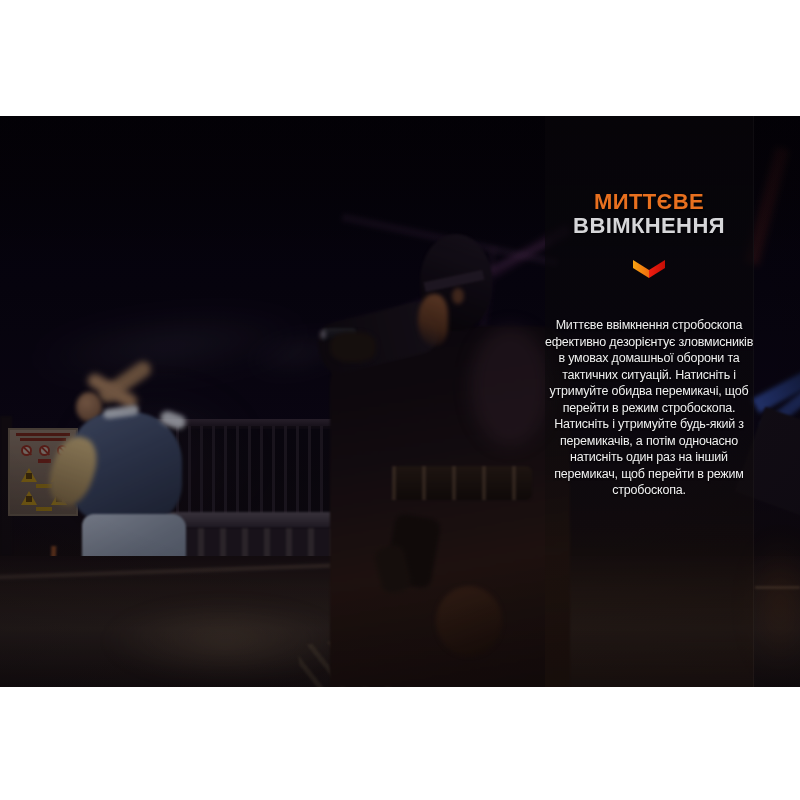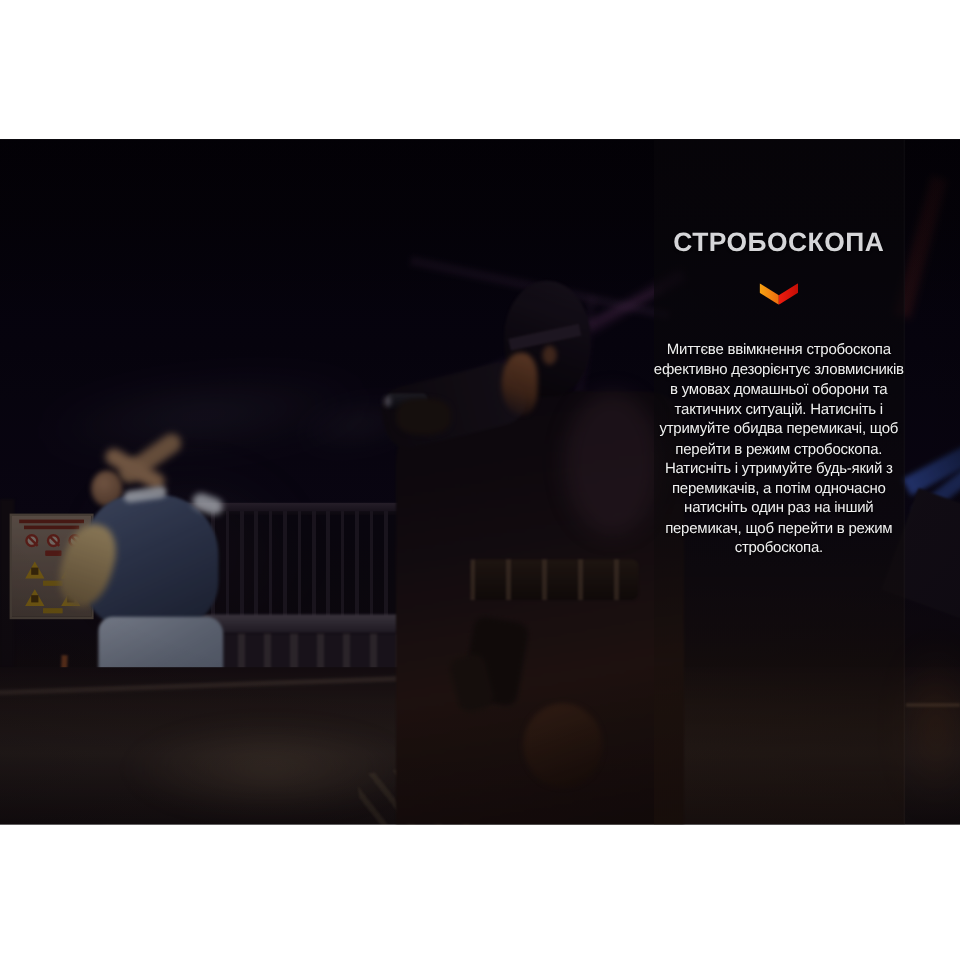--- a/index.html
+++ b/index.html
@@ -137,21 +137,21 @@
     border-right:1px solid rgba(255,255,255,.035);
     display:flex;flex-direction:column;align-items:center;
     padding-top:74px;
   }
   .info-panel *{position:static;}
   .headline{width:209px;text-align:center;font-weight:bold;font-size:22px;line-height:24px;
     letter-spacing:.4px;text-shadow:0 1px 2px rgba(0,0,0,.85);}
   .hl-accent{color:#e8701f;}
   .hl-light{color:#d6d6d9;}
   .chev{margin-top:22px;display:block;}
-  .body-copy{margin-top:29px;width:209px;text-align:center;color:#f0f0f0;
+  .body-copy{margin-top:39px;width:209px;text-align:center;color:#f0f0f0;
     font-size:12.5px;line-height:16.5px;white-space:pre;letter-spacing:-.2px;
     text-shadow:0 1px 2px rgba(0,0,0,.9);}
 </style>
 </head>
 <body>
 
 <div class="photo">
   <div class="sky"></div>
 
   <div class="truss1"></div>
@@ -248,21 +248,22 @@
 
   <div class="blue1"></div>
   <div class="blue2"></div>
   <div class="dark-angle"></div>
   <div class="warm-right"></div>
   <div class="rim-line"></div>
 
   <div class="vignette"></div>
 
   <div class="info-panel">
-    <div class="headline hl-light">СТРОБОСКОПА</div>
+    <div class="headline hl-accent">МИТТЄВЕ</div>
+    <div class="headline hl-light">ВВІМКНЕННЯ</div>
 
     <svg class="chev" width="32" height="18" viewBox="0 0 32 18">
       <defs>
         <linearGradient id="gL" x1="0" y1="0" x2="1" y2="0">
           <stop offset="0" stop-color="#f7a312"></stop>
             <stop offset="1" stop-color="#ee6c0e"></stop>
         </linearGradient>
         <linearGradient id="gR" x1="0" y1="0" x2="1" y2="0">
           <stop offset="0" stop-color="#ef1d10"></stop>
             <stop offset="1" stop-color="#c40d05"></stop>

